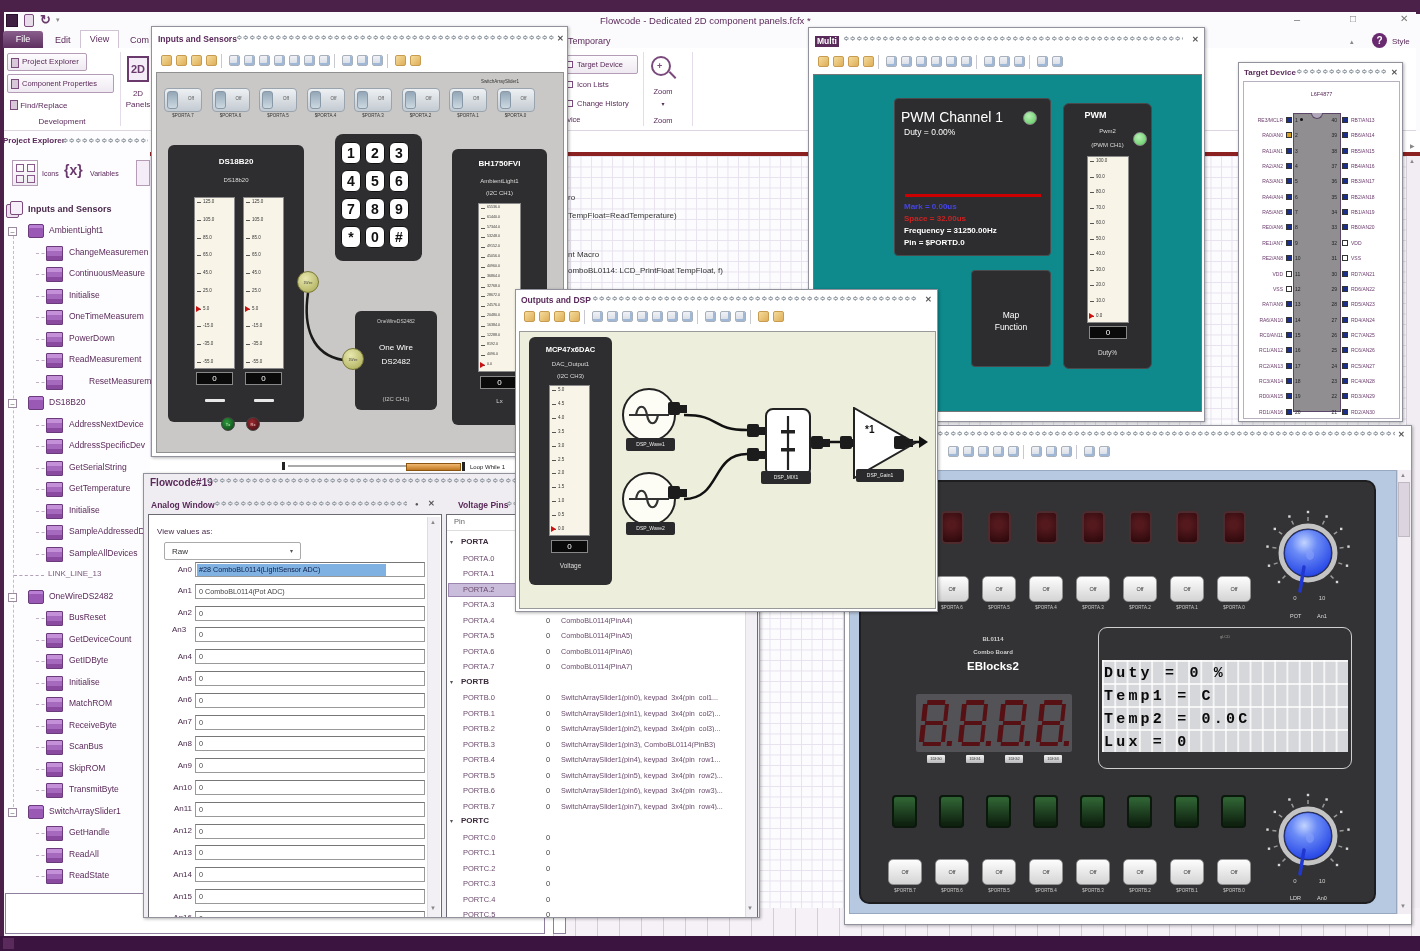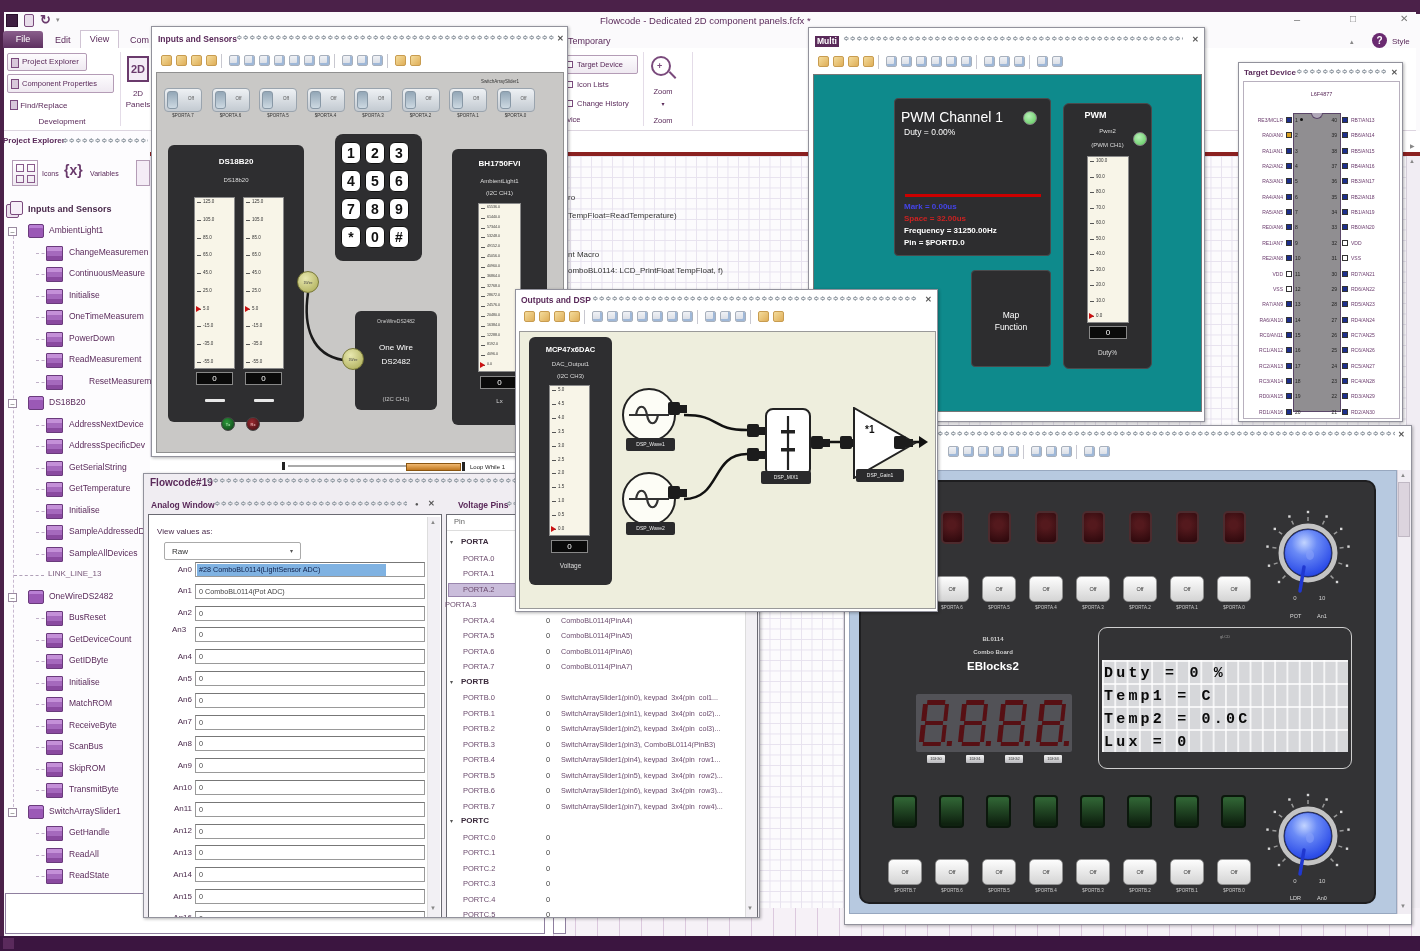--- a/index.html
+++ b/index.html
@@ -253,21 +253,21 @@
 <div style="position:absolute;left:603px;top:45px;font-size:6px;color:#888;white-space:nowrap;line-height:1;">▲</div>
 <div style="position:absolute;left:603px;top:431px;font-size:6px;color:#888;white-space:nowrap;line-height:1;">▼</div>
 <div style="position:absolute;left:310px;top:44px;font-size:7.5px;color:#666;white-space:nowrap;line-height:1;">Pin</div>
 <div style="position:absolute;left:303px;top:56px;width:297px;height:1px;background:#ddd;"></div>
 <div style="position:absolute;left:306px;top:65.0px;font-size:6px;color:#555;white-space:nowrap;line-height:1;">▾</div>
 <div style="position:absolute;left:317px;top:64.0px;font-size:8px;color:#3a2a3c;white-space:nowrap;line-height:1;font-weight:bold;">PORTA</div>
 <div style="position:absolute;left:319px;top:80.5px;font-size:7.5px;color:#6a4a6c;white-space:nowrap;line-height:1;">PORTA.0</div>
 <div style="position:absolute;left:319px;top:96.0px;font-size:7.5px;color:#6a4a6c;white-space:nowrap;line-height:1;">PORTA.1</div>
 <div style="position:absolute;left:304px;top:108.5px;width:296px;height:14px;background:#cabddb;border:1px solid #9a86ae;"></div>
 <div style="position:absolute;left:319px;top:111.5px;font-size:7.5px;color:#6a4a6c;white-space:nowrap;line-height:1;">PORTA.2</div>
-<div style="position:absolute;left:301px;top:127.0px;font-size:7.5px;color:#6a4a6c;white-space:nowrap;line-height:1;">PORTA.3</div>
+<div style="position:absolute;left:319px;top:127.0px;font-size:7.5px;color:#6a4a6c;white-space:nowrap;line-height:1;">PORTA.3</div>
 <div style="position:absolute;left:319px;top:142.5px;font-size:7.5px;color:#6a4a6c;white-space:nowrap;line-height:1;">PORTA.4</div>
 <div style="position:absolute;left:402px;top:142.5px;font-size:7.5px;color:#444;white-space:nowrap;line-height:1;">0</div>
 <div style="position:absolute;left:417px;top:142.5px;font-size:7.2px;color:#6a4a6c;white-space:nowrap;line-height:1;max-width:180px;overflow:hidden;">ComboBL0114(PinA4)</div>
 <div style="position:absolute;left:319px;top:158.0px;font-size:7.5px;color:#6a4a6c;white-space:nowrap;line-height:1;">PORTA.5</div>
 <div style="position:absolute;left:402px;top:158.0px;font-size:7.5px;color:#444;white-space:nowrap;line-height:1;">0</div>
 <div style="position:absolute;left:417px;top:158.0px;font-size:7.2px;color:#6a4a6c;white-space:nowrap;line-height:1;max-width:180px;overflow:hidden;">ComboBL0114(PinA5)</div>
 <div style="position:absolute;left:319px;top:173.5px;font-size:7.5px;color:#6a4a6c;white-space:nowrap;line-height:1;">PORTA.6</div>
 <div style="position:absolute;left:402px;top:173.5px;font-size:7.5px;color:#444;white-space:nowrap;line-height:1;">0</div>
 <div style="position:absolute;left:417px;top:173.5px;font-size:7.2px;color:#6a4a6c;white-space:nowrap;line-height:1;max-width:180px;overflow:hidden;">ComboBL0114(PinA6)</div>
 <div style="position:absolute;left:319px;top:189.0px;font-size:7.5px;color:#6a4a6c;white-space:nowrap;line-height:1;">PORTA.7</div>

